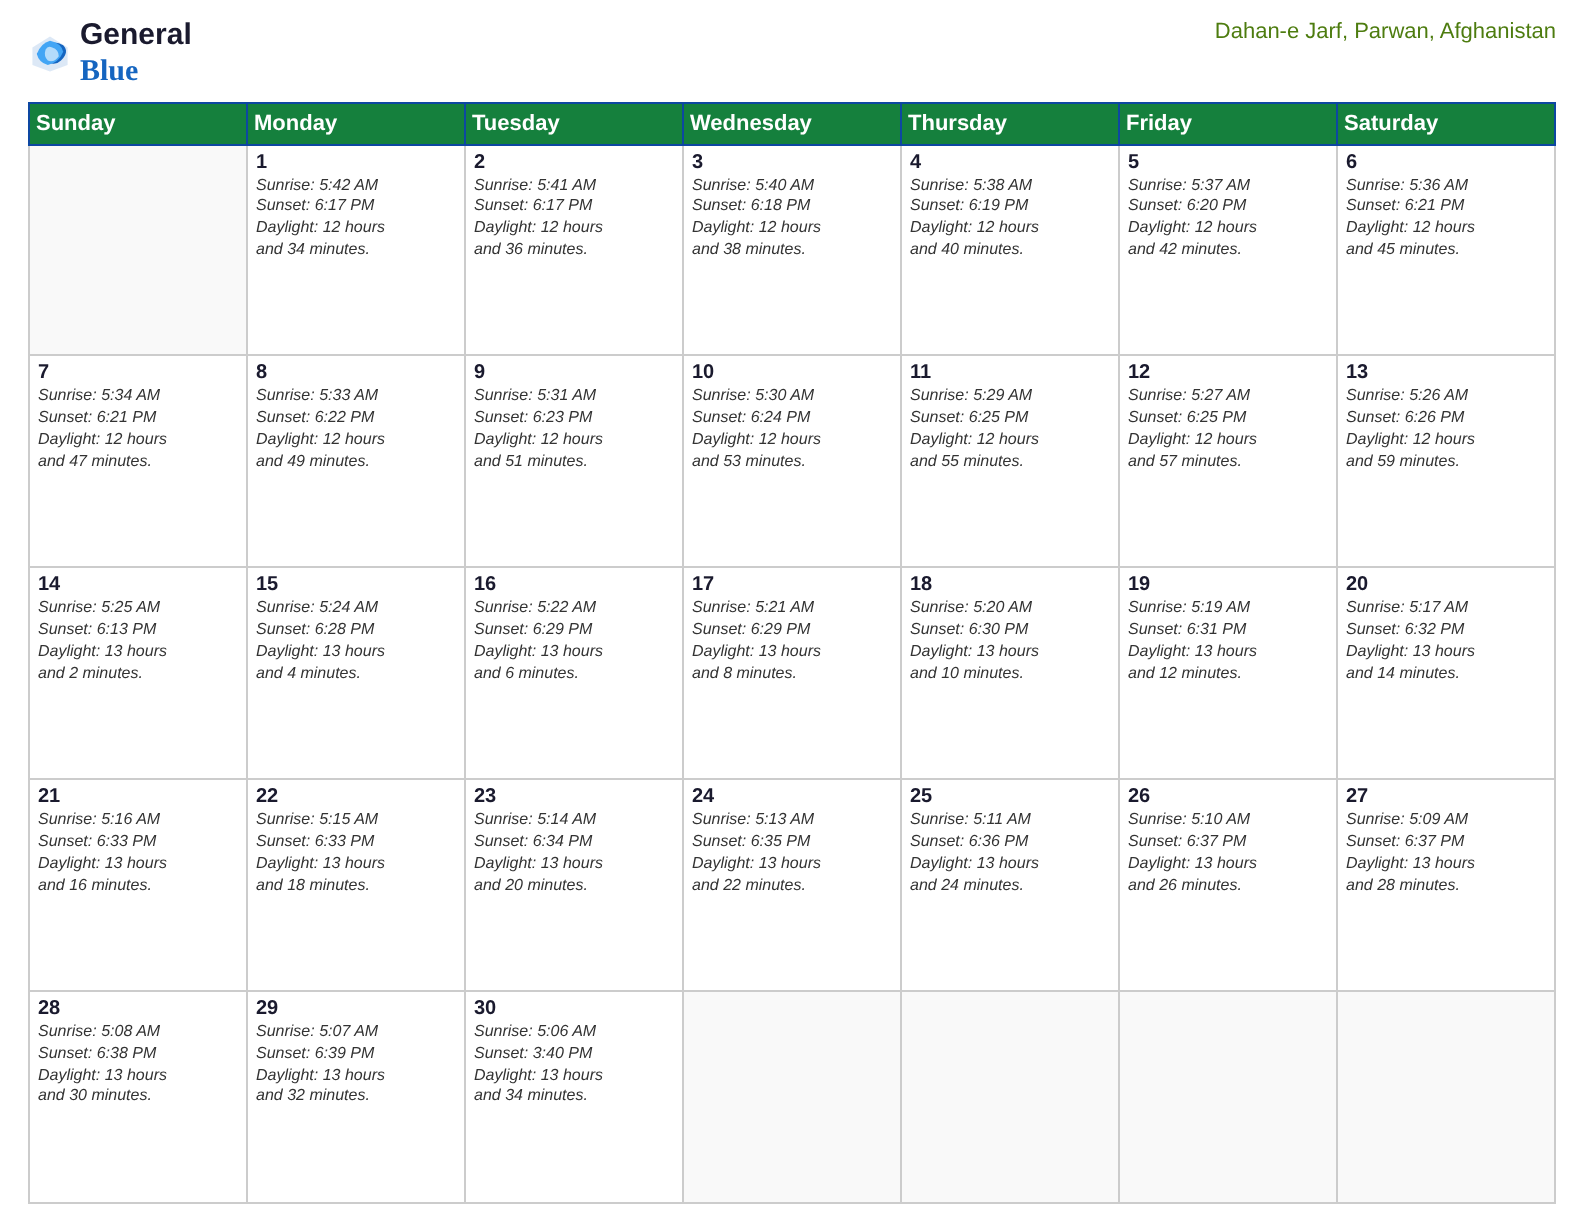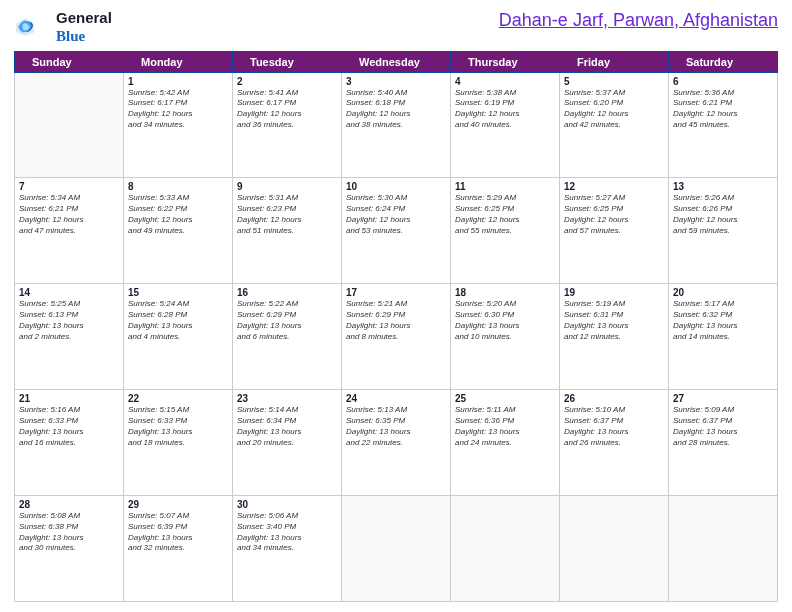--- a/index.html
+++ b/index.html
@@ -19,21 +19,21 @@
     }
     .header {
       display: flex;
       justify-content: space-between;
       align-items: flex-start;
       margin-bottom: 6px;
     }
     .logo {
       display: flex;
       align-items: center;
-      gap: 20px;
+      gap: 4px;
     }
     .logo-text-general {
       font-size: 15px;
       font-weight: bold;
       color: #1a1a2e;
       line-height: 1.1;
     }
     .logo-text-blue {
       font-size: 15px;
       font-weight: bold;
@@ -48,37 +48,36 @@
     .title-block {
       text-align: right;
     }
     .main-title {
       font-size: 28px;
       font-weight: bold;
       color: #1a1a2e;
       line-height: 1.2;
     }
     .subtitle {
-      font-size: 18px;
-      color: #6d28d9;
+      font-size: 11px;
+      color: #4d7c0f;
       font-weight: normal;
-      text-decoration: underline;
     }
     .calendar-table {
       width: 100%;
       border-collapse: collapse;
       flex: 1;
       table-layout: fixed;
     }
     .calendar-table thead tr th {
-      background-color: #701a75;
+      background-color: #15803d;
       color: #fff;
       font-size: 11px;
       font-weight: bold;
-      padding: 4px 17px;
+      padding: 4px 3px;
       text-align: left;
       border: 1px solid #0d47a1;
     }
     .calendar-table tbody tr td {
       border: 1px solid #ccc;
       vertical-align: top;
       padding: 3px 4px;
       font-size: 8.5px;
       color: #222;
       height: 78px;

